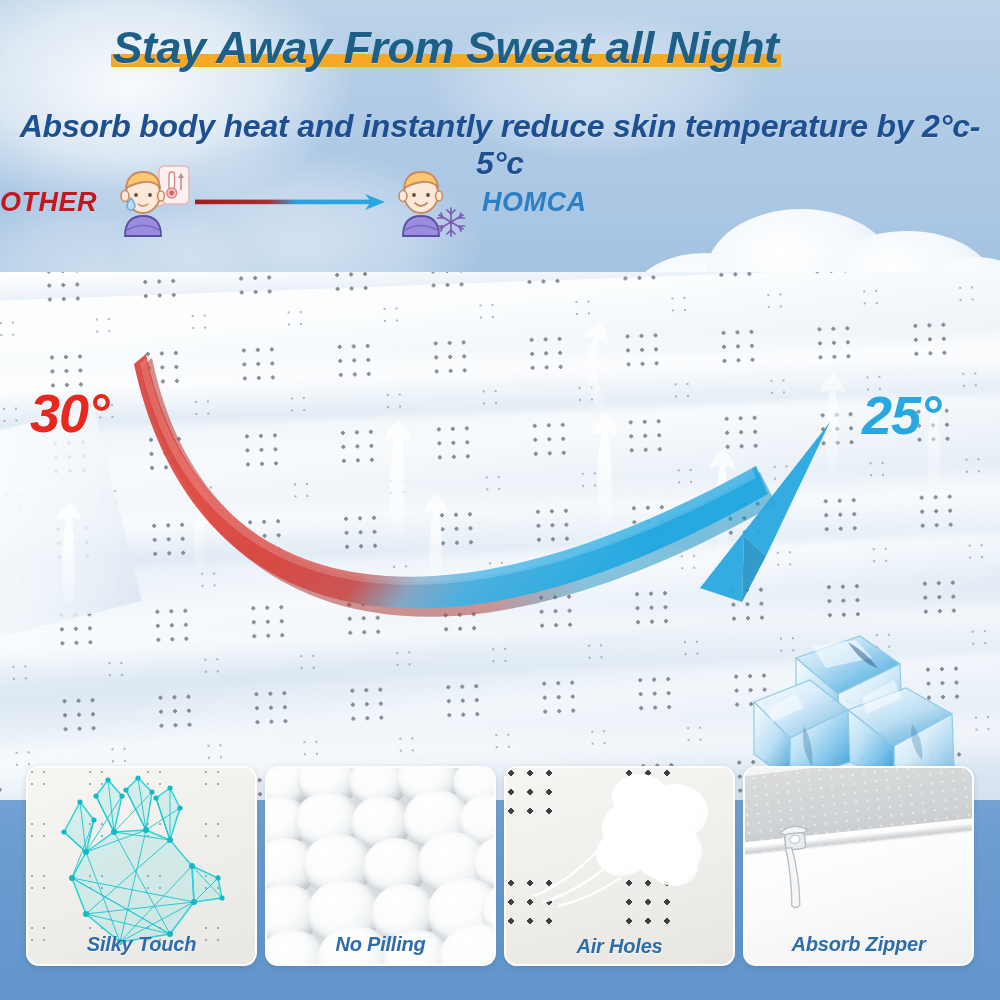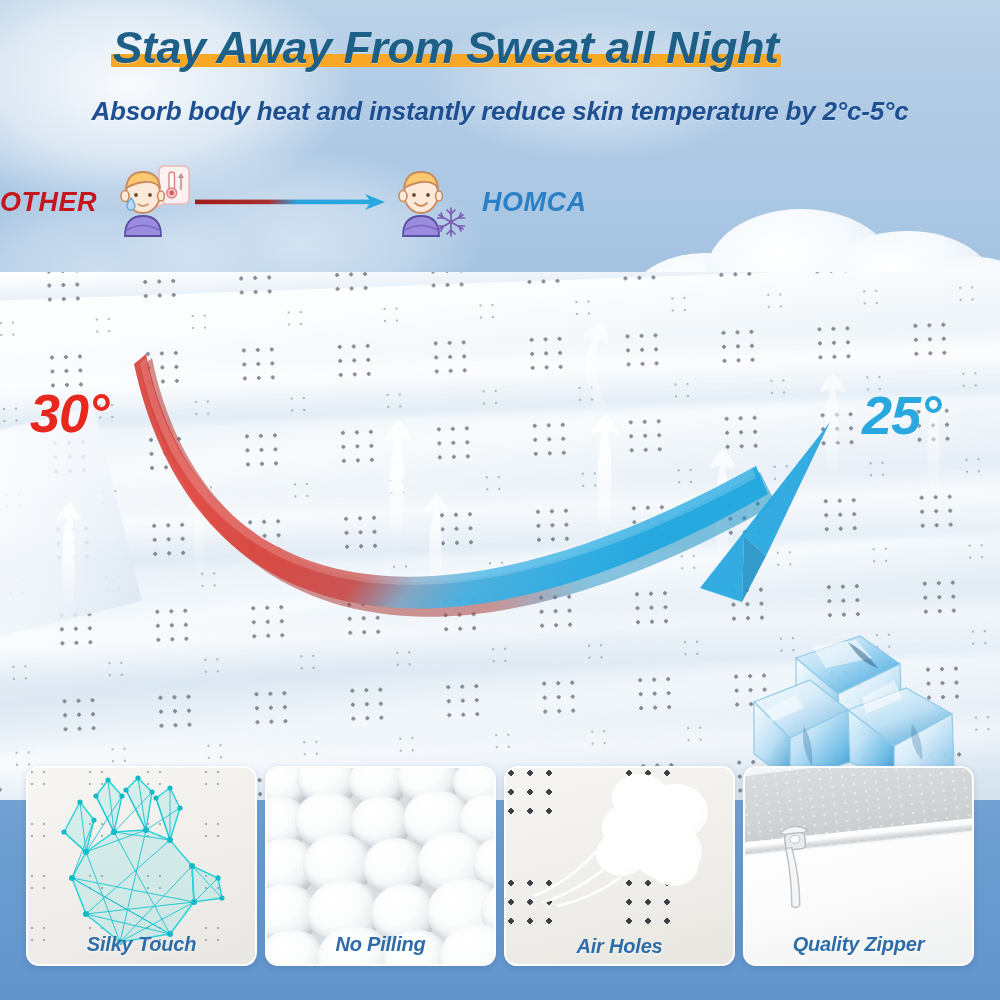--- a/index.html
+++ b/index.html
@@ -79,23 +79,23 @@
     left: 4px; right: 4px;
     bottom: 4px;
     height: 13px;
     background: #f9a825;
     z-index: 0;
     border-radius: 1px;
   }
   .headline .hl-text { position: relative; z-index: 1; }
 
   .subhead {
-    position: absolute; left: 0; top: 96px; width: 1000px;
+    position: absolute; left: 0; top: 108px; width: 1000px;
     text-align: center;
-    font-size: 26px;
+    font-size: 32px;
     font-weight: 700;
     font-style: italic;
     color: #1d4f91;
     letter-spacing: -0.2px;
     text-shadow: 0 1px 0 rgba(255,255,255,.3);
   }
 
   
   .compare {
     position: absolute; left: 0; top: 158px; width: 1000px;
@@ -625,17 +625,17 @@
       <div class="c4-white"></div>
       <div class="c4-zipline"></div>
       <svg style="position:absolute; left:24px; top:50px; width:80px; height:120px;" viewBox="0 0 80 120">
         <g transform="rotate(-6 40 60)">
           <path d="M16 12 q14-10 28 0 q-6 4-14 4 q-8 0-14-4 z" fill="#f2f4f5" stroke="#b9c0c6" stroke-width="1.4"></path>
           <rect x="20" y="14" width="20" height="16" rx="4" fill="#e9ecee" stroke="#b2babf" stroke-width="1.4"></rect>
           <path d="M26 28 q5 30 2 58 q-4 4-8 0 q3-30 0-58 z" fill="#f4f6f7" stroke="#b9c0c6" stroke-width="1.4"></path>
           <ellipse cx="30" cy="20" rx="5" ry="4" fill="#fdfdfd" stroke="#c3cace" stroke-width="1.2"></ellipse>
         </g>
       </svg>
-      <div class="card-label">Quality Zipper</div>
+      <div class="card-label">Absorb Zipper</div>
     </div>
 
   </div>
 </div>
 
 </body></html>

